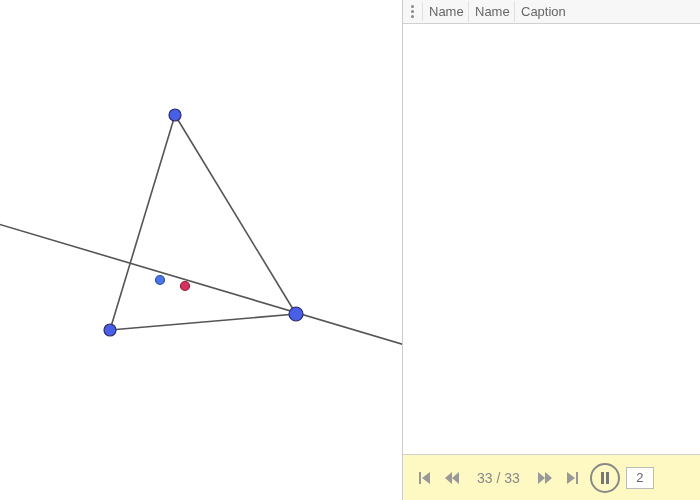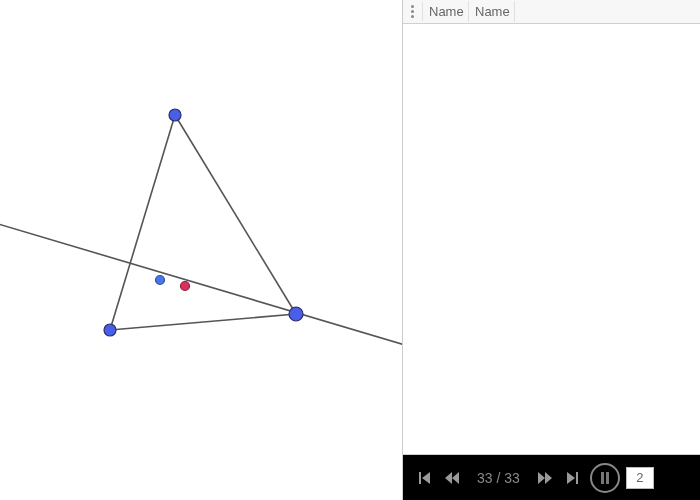--- a/index.html
+++ b/index.html
@@ -6,21 +6,21 @@
   body { font-family: Arial, sans-serif; font-size: 13px; color: #666; background: #fff; }
   .app { display: flex; width: 700px; height: 500px; }
   .canvas-pane { flex: 1; position: relative; background: #fff; }
   .side-pane { width: 298px; border-left: 1px solid #ccc; display: flex; flex-direction: column; background: #fff; }
   .header-row { display: flex; align-items: center; border-bottom: 1px solid #d0d0d0; background: #f7f7f7; height: 24px; }
   .header-cell { padding: 3px 6px; color: #666; font-size: 13px; border-right: 1px solid #e0e0e0; }
   .menu-cell { width: 20px; display: flex; align-items: center; justify-content: center; cursor: pointer; }
   .dots { display: flex; flex-direction: column; gap: 2px; align-items: center; }
   .dots span { width: 3px; height: 3px; background: #888; border-radius: 50%; }
   .table-body { flex: 1; background: #fff; }
-  .playback-bar { border-top: 1px solid #d0d0d0; height: 46px; display: flex; align-items: center; gap: 6px; padding: 0 10px; background: #000000; margin-top: 20px; }
+  .playback-bar { border-top: 1px solid #d0d0d0; height: 46px; display: flex; align-items: center; gap: 6px; padding: 0 10px; background: #fef9c3; margin-top: 20px; }
   .pb-btn { width: 22px; height: 22px; display: flex; align-items: center; justify-content: center; cursor: pointer; color: #999; }
   .pb-btn svg { width: 16px; height: 16px; fill: #999; }
   .pb-btn.big { width: 30px; height: 30px; border: 2px solid #888; border-radius: 50%; }
   .pb-btn.big svg { fill: #777; }
   .step-label { color: #888; font-size: 14px; padding: 0 8px; }
   .speed-input { width: 28px; height: 22px; border: 1px solid #bbb; text-align: center; font-size: 13px; color: #666; background: #fff; }
   svg.canvas { position: absolute; top: 0; left: 0; width: 100%; height: 100%; }
 </style>
 </head>
 <body>
@@ -47,20 +47,21 @@
     <div class="header-row">
       <div class="header-cell menu-cell">
         <div class="dots">
             <span></span>
             <span></span>
             <span></span>
           </div>
       </div>
       <div class="header-cell" style="width:46px">Name</div>
       <div class="header-cell" style="width:46px">Name</div>
+      <div class="header-cell" style="flex:1;border-right:none">Caption</div>
     </div>
     <div class="table-body"></div>
 
     <div class="playback-bar">
       <div class="pb-btn">
         <svg viewBox="0 0 16 16">
             <path d="M3 2h2v12H3zM14 2v12L6 8z"></path>
           </svg>
       </div>
       <div class="pb-btn">

